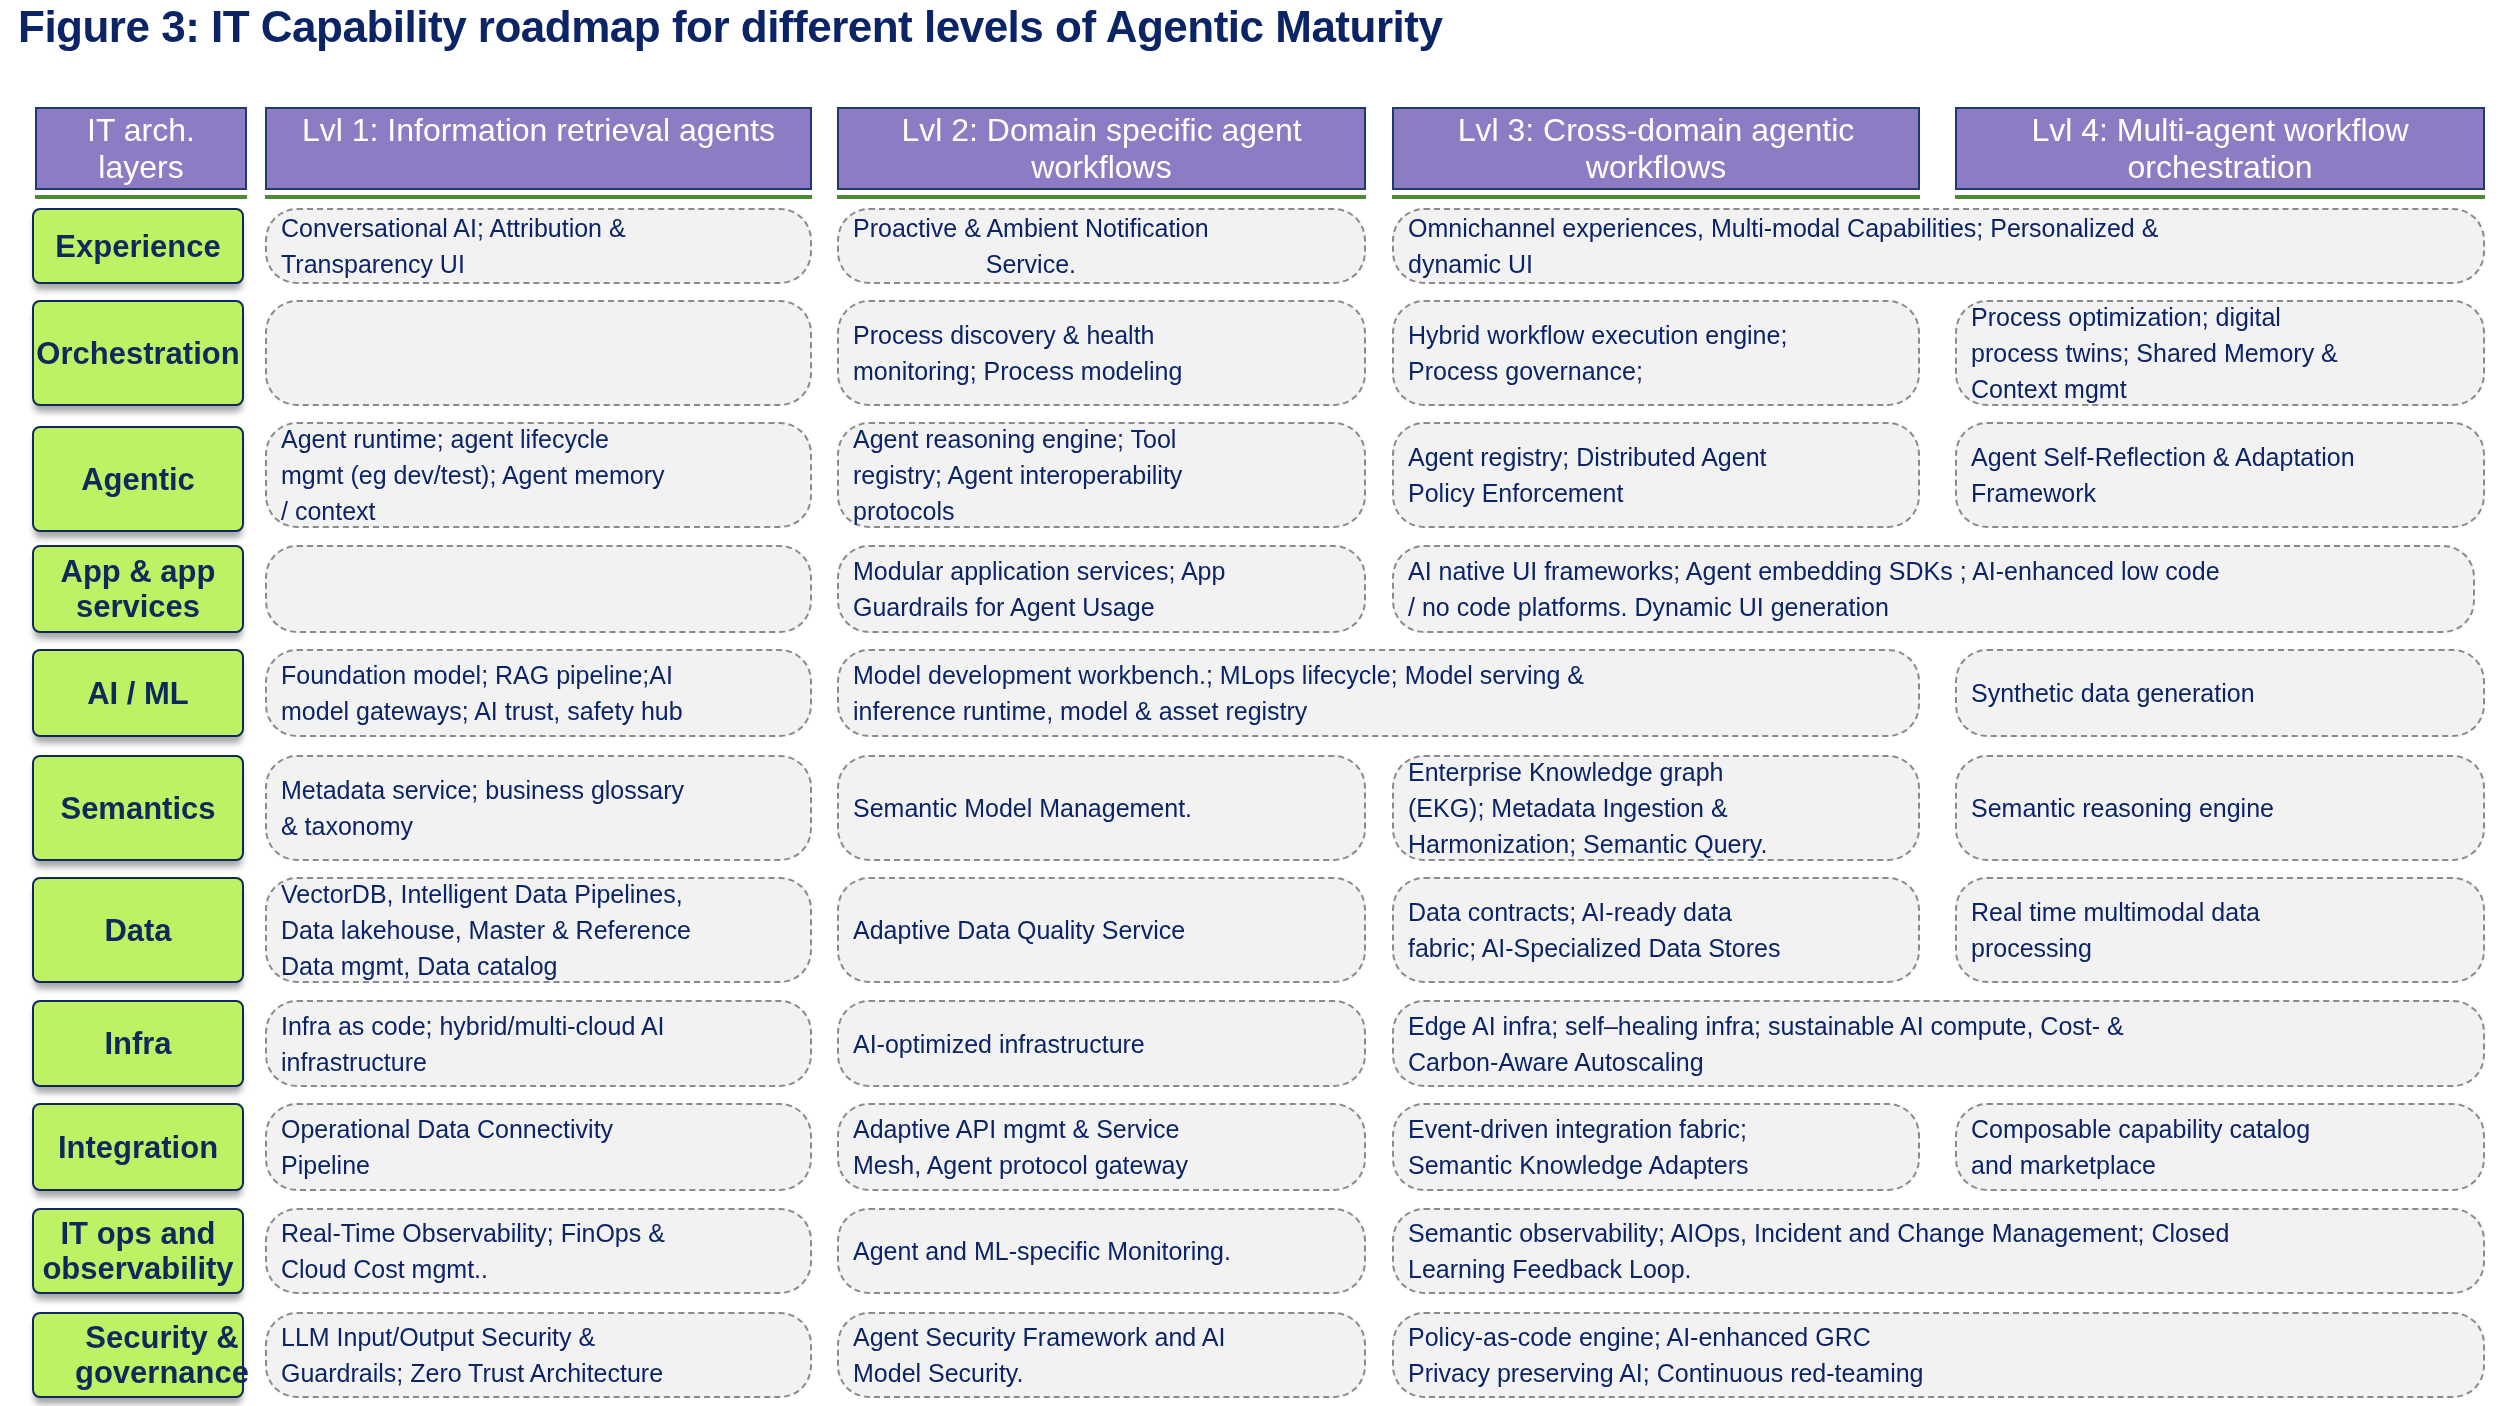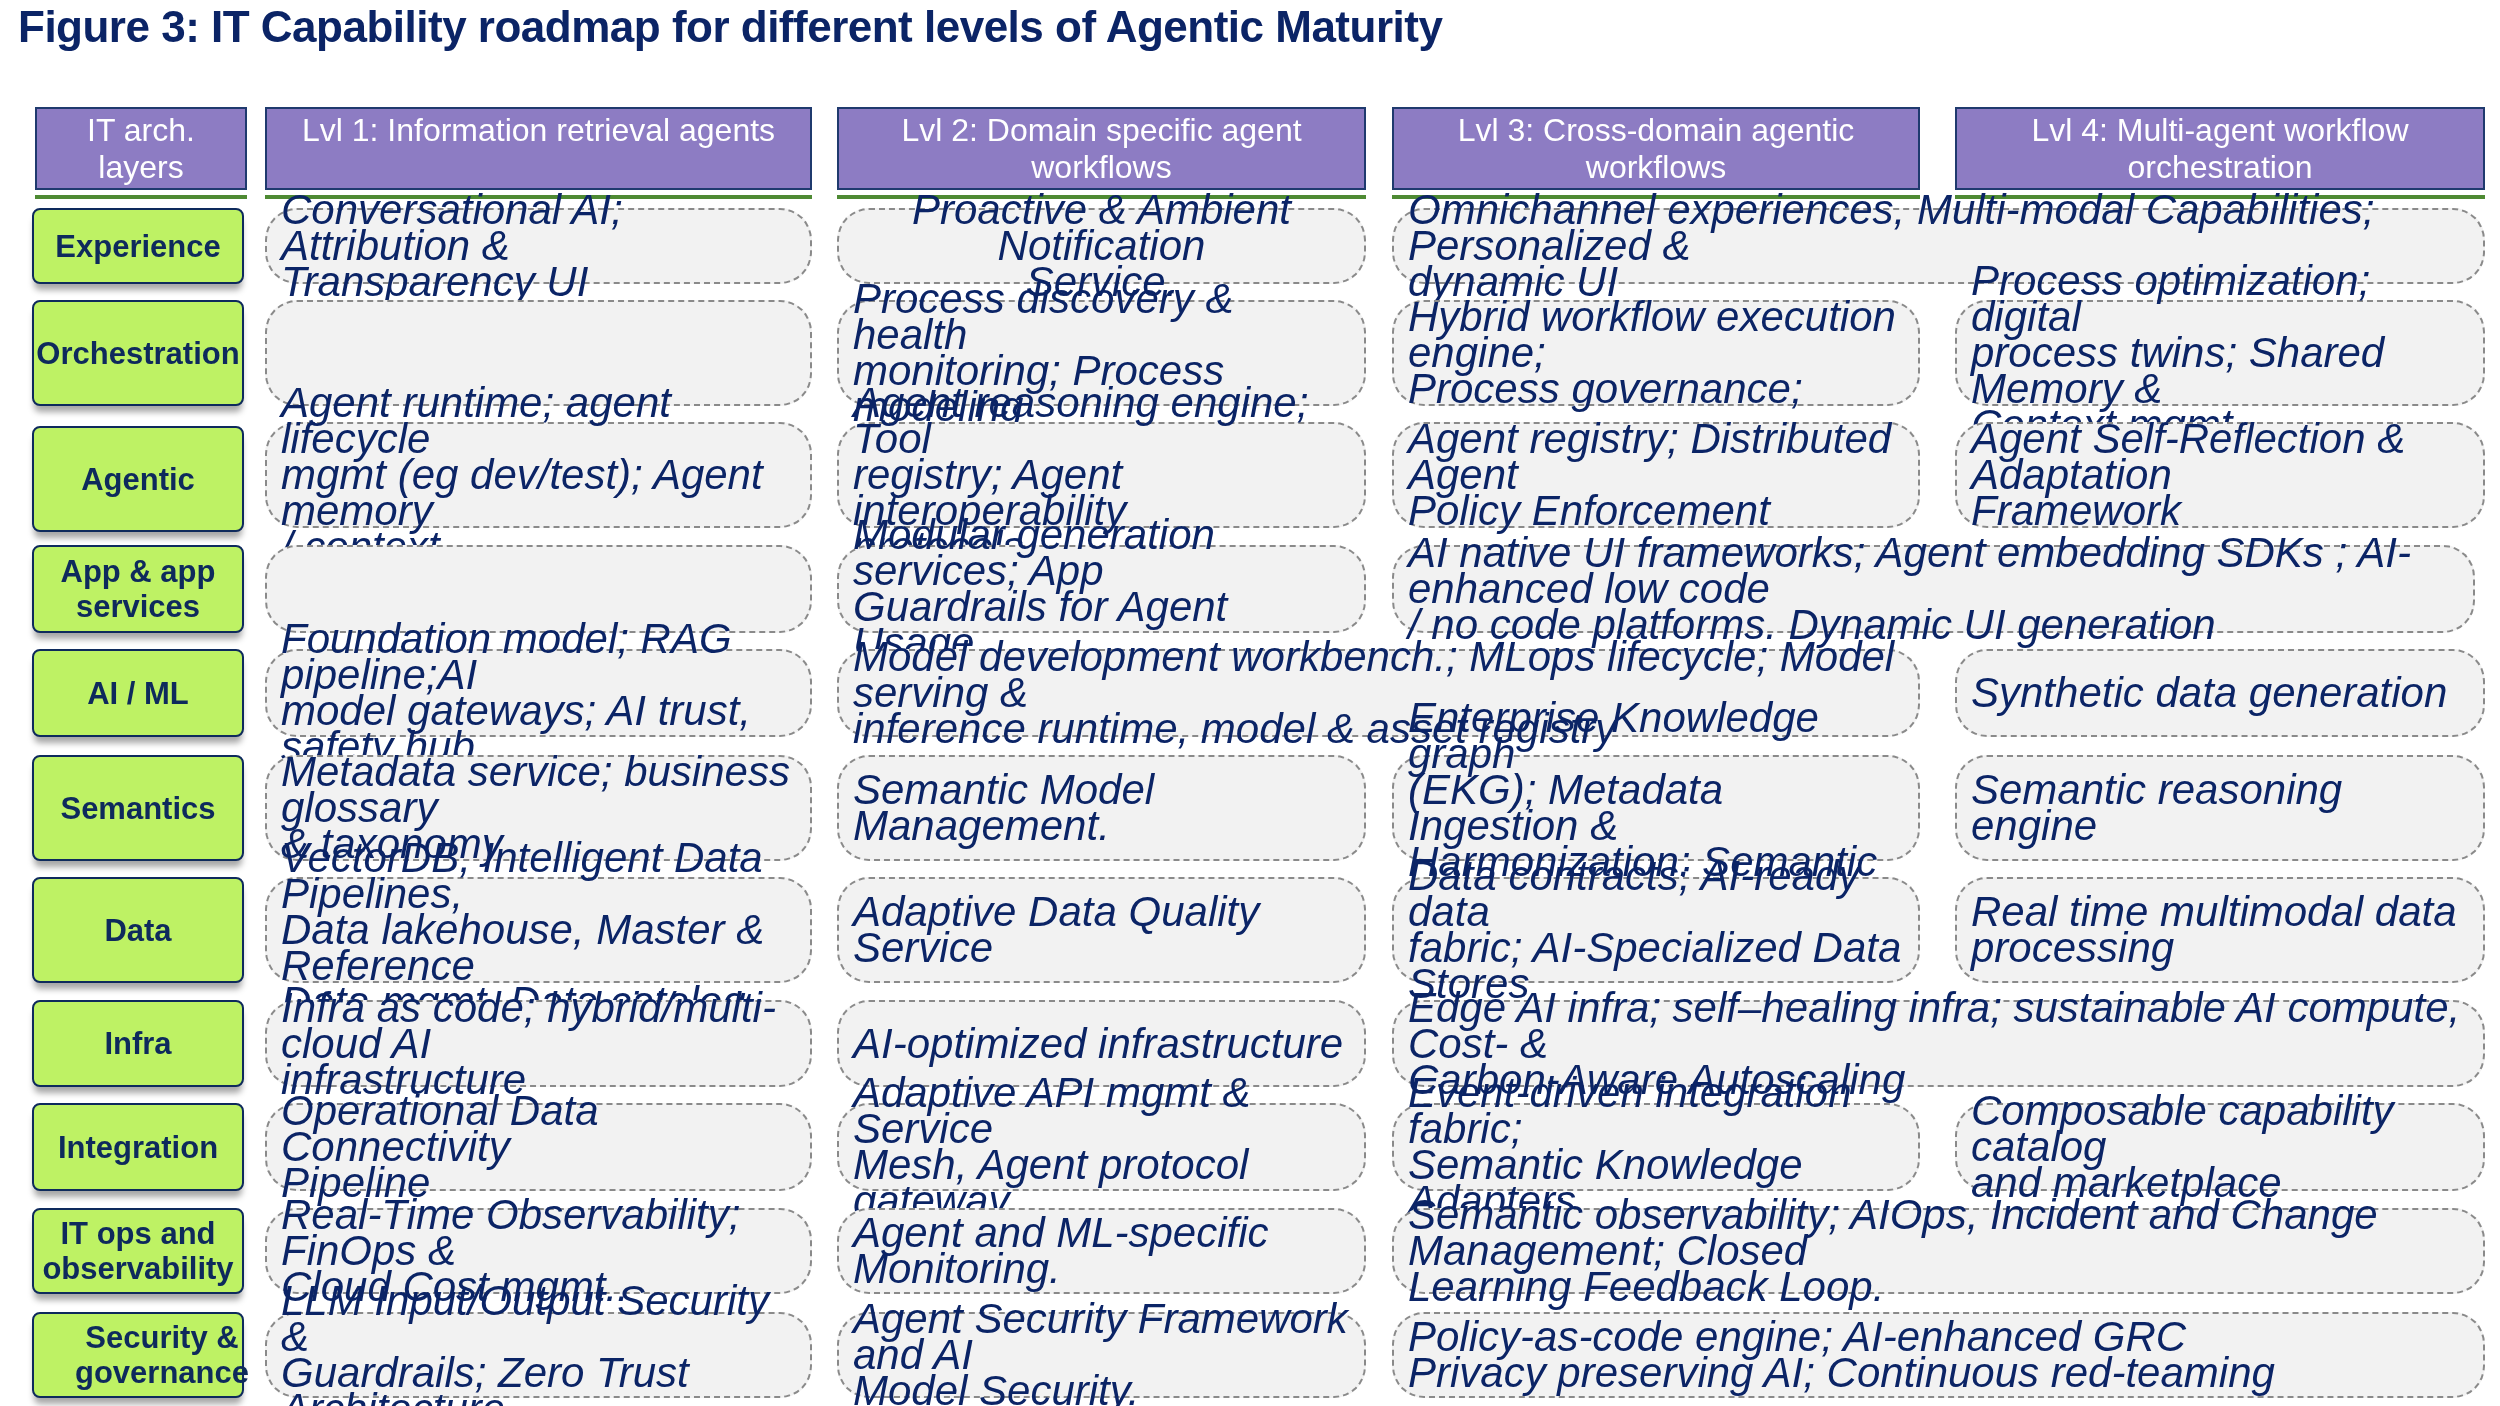--- a/index.html
+++ b/index.html
@@ -12,22 +12,22 @@
          font-size: 32px; line-height: 37px; text-align: center;
          display: flex; align-items: flex-start; justify-content: center; padding-top: 3px; }
   .gline { position: absolute; top: 195px; height: 4px; background: #4e8a33; }
   .lbl { position: absolute; left: 32px; width: 212px; background: #bef264;
          border: 2px solid #0e2a5c; border-radius: 8px; box-sizing: border-box;
          color: #0e2a5c; font-weight: bold; font-size: 31px; line-height: 35px;
          display: flex; align-items: center; justify-content: center; text-align: center;
          box-shadow: 0 8px 6px -2px rgba(0,0,0,0.35); }
   .cell { position: absolute; background: #f2f2f2; border: 2px dashed #8a8a8a;
           border-radius: 32px; box-sizing: border-box; color: #0b2466;
-          font-size: 42px; line-height: 36px; padding: 0 14px;
-          display: flex; align-items: center; white-space: pre-line; font-style: italic; }
+          font-size: 25px; line-height: 36px; padding: 0 14px;
+          display: flex; align-items: center; white-space: pre-line; }
 </style>
 </head>
 <body>
 
 <div class="title">Figure 3: IT Capability roadmap for different levels of Agentic Maturity</div>
 
 <div class="hdr" style="left:35px;width:212px;white-space:pre-line;">IT arch.
 layers</div>
 <div class="hdr" style="left:265px;width:547px;white-space:pre-line;">Lvl 1: Information retrieval agents</div>
 <div class="hdr" style="left:837px;width:529px;white-space:pre-line;">Lvl 2: Domain specific agent
@@ -79,21 +79,21 @@
 / context</div>
 <div class="cell" style="left:837px;width:529px;top:422px;height:106px;">Agent reasoning engine; Tool
 registry; Agent interoperability
 protocols</div>
 <div class="cell" style="left:1392px;width:528px;top:422px;height:106px;">Agent registry; Distributed Agent
 Policy Enforcement</div>
 <div class="cell" style="left:1955px;width:530px;top:422px;height:106px;">Agent Self-Reflection &amp; Adaptation
 Framework</div>
 
 <div class="cell" style="left:265px;width:547px;top:545px;height:88px;"></div>
-<div class="cell" style="left:837px;width:529px;top:545px;height:88px;">Modular generation services; App
+<div class="cell" style="left:837px;width:529px;top:545px;height:88px;">Modular application services; App
 Guardrails for Agent Usage</div>
 <div class="cell" style="left:1392px;width:1083px;top:545px;height:88px;">AI native UI frameworks; Agent embedding SDKs ; AI-enhanced low code
 / no code platforms. Dynamic UI generation</div>
 
 <div class="cell" style="left:265px;width:547px;top:649px;height:88px;">Foundation model; RAG pipeline;AI
 model gateways; AI trust, safety hub</div>
 <div class="cell" style="left:837px;width:1083px;top:649px;height:88px;">Model development workbench.; MLops lifecycle; Model serving &amp;
 inference runtime, model &amp; asset registry</div>
 <div class="cell" style="left:1955px;width:530px;top:649px;height:88px;">Synthetic data generation</div>
 

